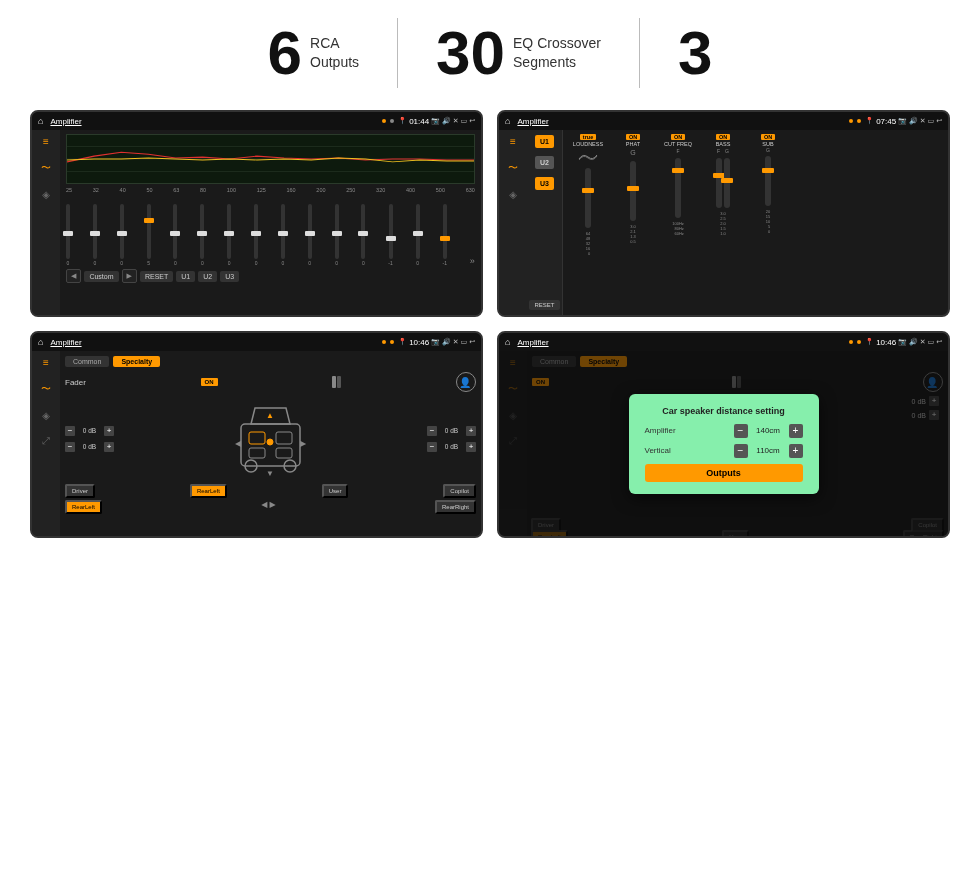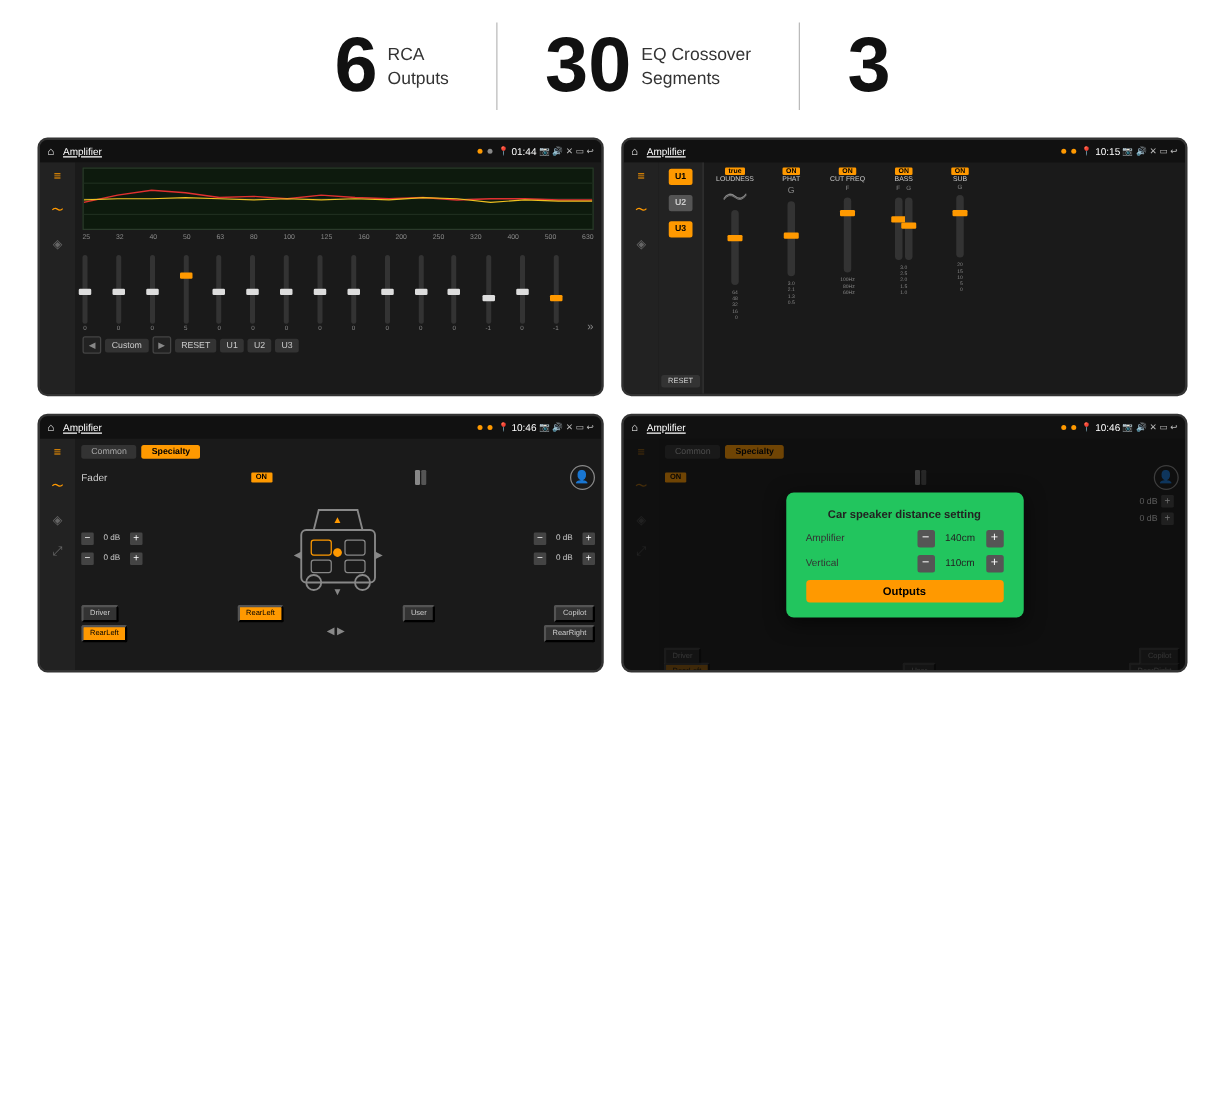--- a/index.html
+++ b/index.html
@@ -371,21 +371,21 @@
     .dialog-overlay {
       position: absolute;
       top: 0; left: 0; right: 0; bottom: 0;
       background: rgba(0,0,0,0.4);
       display: flex;
       align-items: center;
       justify-content: center;
       z-index: 10;
     }
     .dialog-box {
-      background: #22c55e;
+      background: #86efac;
       border-radius: 6px;
       padding: 12px 16px;
       width: 190px;
       box-shadow: 0 4px 16px rgba(0,0,0,0.6);
     }
     .dialog-title {
       font-size: 9px;
       font-weight: bold;
       color: #222;
       margin-bottom: 8px;
@@ -644,21 +644,21 @@
     </div>
 
     <div class="screen">
       <div class="status-bar">
         <span class="home-icon">⌂</span>
         <span class="app-name">Amplifier</span>
         <span class="status-dot"></span>
         <span class="status-dot"></span>
         <span class="status-icons">
           <span>📍</span>
-          <span class="time">10:15</span>
+          <span class="time">07:45</span>
           <span>📷</span>
             <span>🔊</span>
             <span>✕</span>
             <span>▭</span>
             <span>↩</span>
         </span>
       </div>
       <div class="screen-content">
         <div class="sidebar-icons">
           <span class="icon">≡</span>

